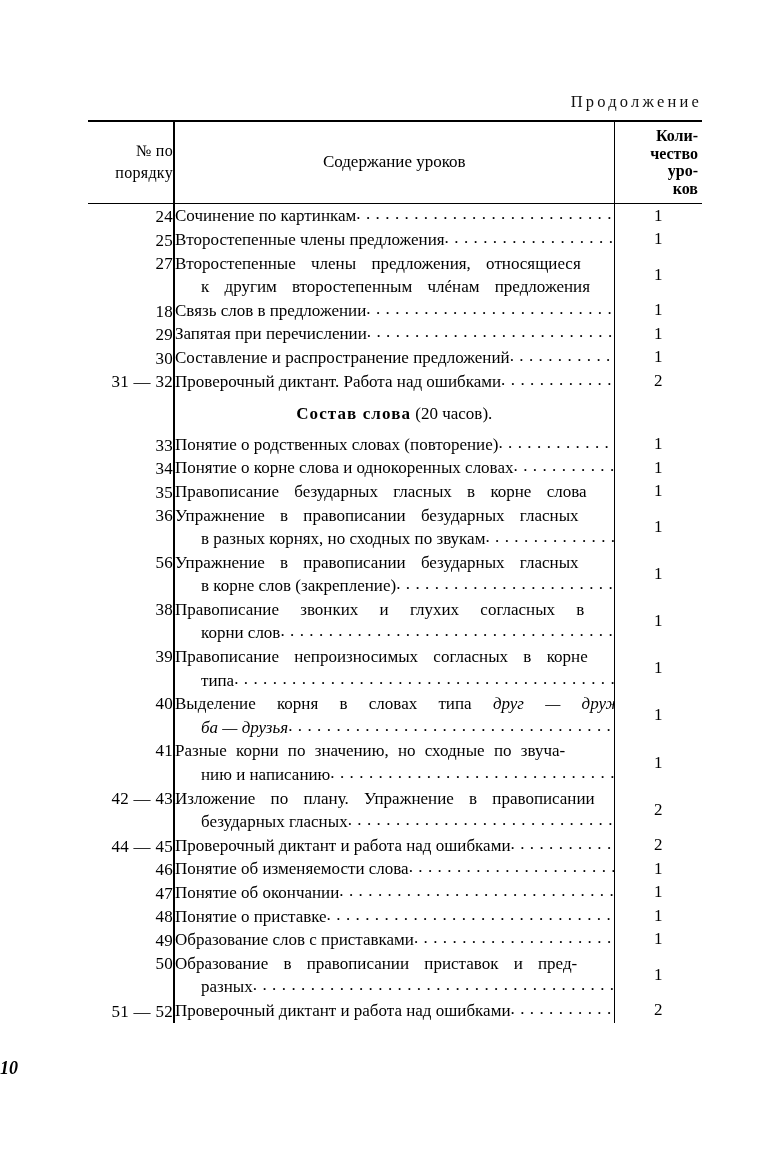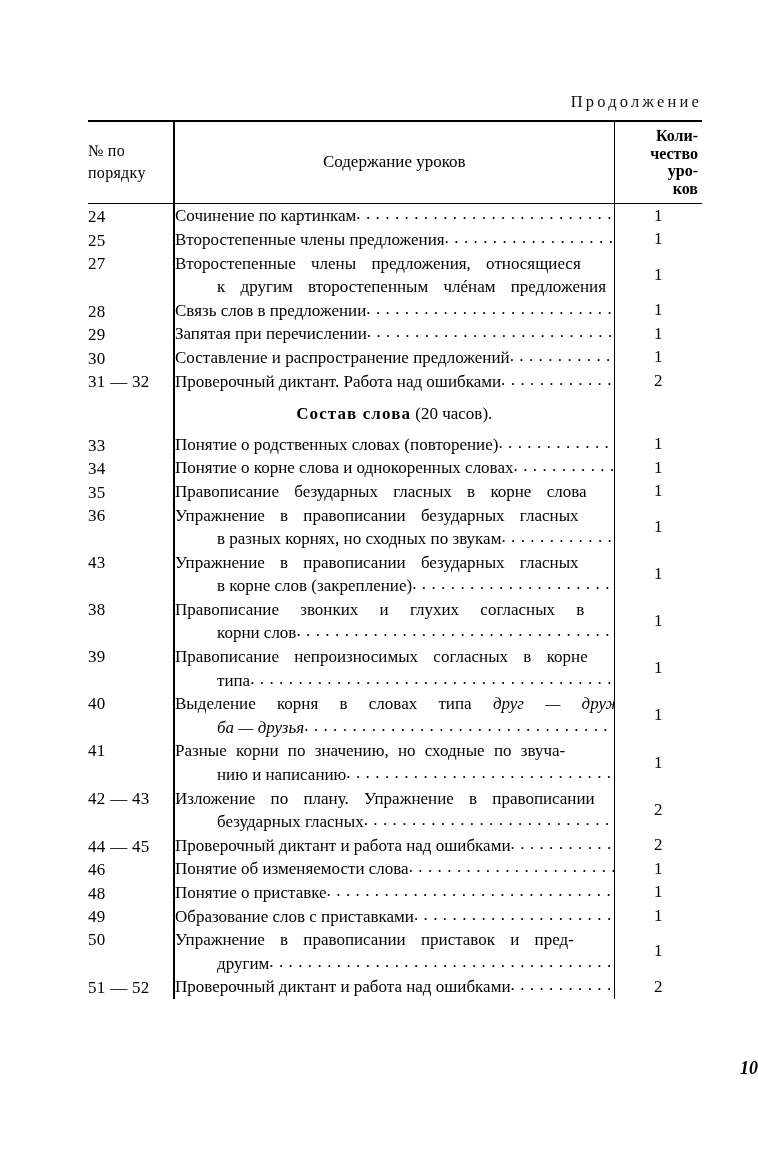--- a/index.html
+++ b/index.html
@@ -61,21 +61,21 @@
     height: 0;
     font-size: 0;
     line-height: 0;
   }
 
   col.c-num   { width: 86px; }
   col.c-body  { width: 440px; }
   col.c-count { width: 88px; }
 
   .cell-num {
-    text-align: left;
+    text-align: right;
     font-size: 17px;
     vertical-align: top;
     padding-top: 1px;
     letter-spacing: .3px;
   }
   .cell-body {
     border-left: 2.2px solid #000;
     border-right: 1.6px solid #000;
     padding: 0 7px 0 10px;
     font-size: 17px;
@@ -125,21 +125,21 @@
     display: block;
     white-space: nowrap;
     overflow: hidden;
   }
   .ln.just {
     display: flex;
     white-space: nowrap;
   }
   .ln.just > .seg { flex: 0 0 auto; }
 
-  .indent { padding-left: 42px; }
+  .indent { padding-left: 26px; }
   .lead-fill {
     flex: 1 1 auto;
     overflow: hidden;
     white-space: nowrap;
     letter-spacing: 5.4px;
     position: relative;
     top: -2px;
   }
   .lead-fill::before {
     content: "............................................................";
@@ -163,21 +163,21 @@
     letter-spacing: 1.1px;
   }
   .sect-hours { font-weight: normal; }
 
   
   .folio {
     position: absolute;
     left: 0;
     top: 1058px;
     width: 758px;
-    text-align: right;
+    text-align: left;
     font-size: 18px;
     font-weight: bold;
     font-style: italic;
   }
 </style>
 </head>
 <body>
 
 <div class="page">
 
@@ -241,21 +241,21 @@
         </tr>
         <tr class="row tall">
           <td class="cell-num">27</td>
           <td class="cell-body">
             <div class="ln spread-lg"><span>Второстепенные члены предложения, относящиеся</span></div>
             <div class="ln indent spread-lg"><span>к другим второстепенным члéнам предложения</span></div>
           </td>
           <td class="cell-count">1</td>
         </tr>
         <tr class="row">
-          <td class="cell-num">28</td>
+          <td class="cell-num">18</td>
           <td class="cell-body">
             <div class="ln just">
               <span class="seg">Связь слов в предложении</span>
               <span class="lead-fill"></span>
             </div>
           </td>
           <td class="cell-count">1</td>
         </tr>
         <tr class="row">
           <td class="cell-num">29</td>
@@ -332,21 +332,21 @@
           <td class="cell-body">
             <div class="ln spread-lg"><span>Упражнение в правописании безударных гласных</span></div>
             <div class="ln indent just">
               <span class="seg">в разных корнях, но сходных по звукам</span>
               <span class="lead-fill"></span>
             </div>
           </td>
           <td class="cell-count">1</td>
         </tr>
         <tr class="row tall">
-          <td class="cell-num">43</td>
+          <td class="cell-num">56</td>
           <td class="cell-body">
             <div class="ln spread-lg"><span>Упражнение в правописании безударных гласных</span></div>
             <div class="ln indent just">
               <span class="seg">в корне слов (закрепление)</span>
               <span class="lead-fill"></span>
             </div>
           </td>
           <td class="cell-count">1</td>
         </tr>
         <tr class="row tall">
@@ -418,20 +418,30 @@
           <td class="cell-num">46</td>
           <td class="cell-body">
             <div class="ln just">
               <span class="seg">Понятие об изменяемости слова</span>
               <span class="lead-fill"></span>
             </div>
           </td>
           <td class="cell-count">1</td>
         </tr>
         <tr class="row">
+          <td class="cell-num">47</td>
+          <td class="cell-body">
+            <div class="ln just">
+              <span class="seg">Понятие об окончании</span>
+              <span class="lead-fill"></span>
+            </div>
+          </td>
+          <td class="cell-count">1</td>
+        </tr>
+        <tr class="row">
           <td class="cell-num">48</td>
           <td class="cell-body">
             <div class="ln just">
               <span class="seg">Понятие о приставке</span>
               <span class="lead-fill"></span>
             </div>
           </td>
           <td class="cell-count">1</td>
         </tr>
         <tr class="row">
@@ -440,23 +450,23 @@
             <div class="ln just">
               <span class="seg">Образование слов с приставками</span>
               <span class="lead-fill"></span>
             </div>
           </td>
           <td class="cell-count">1</td>
         </tr>
         <tr class="row tall">
           <td class="cell-num">50</td>
           <td class="cell-body">
-            <div class="ln spread-lg"><span>Упражнение в правописании приставок и пред-</span></div>
-            <div class="ln indent just">
-              <span class="seg">другим</span>
+            <div class="ln spread-lg"><span>Образование в правописании приставок и пред-</span></div>
+            <div class="ln indent just">
+              <span class="seg">разных</span>
               <span class="lead-fill"></span>
             </div>
           </td>
           <td class="cell-count">1</td>
         </tr>
         <tr class="row">
           <td class="cell-num">51 — 52</td>
           <td class="cell-body">
             <div class="ln just">
               <span class="seg">Проверочный диктант и работа над ошибками</span>

